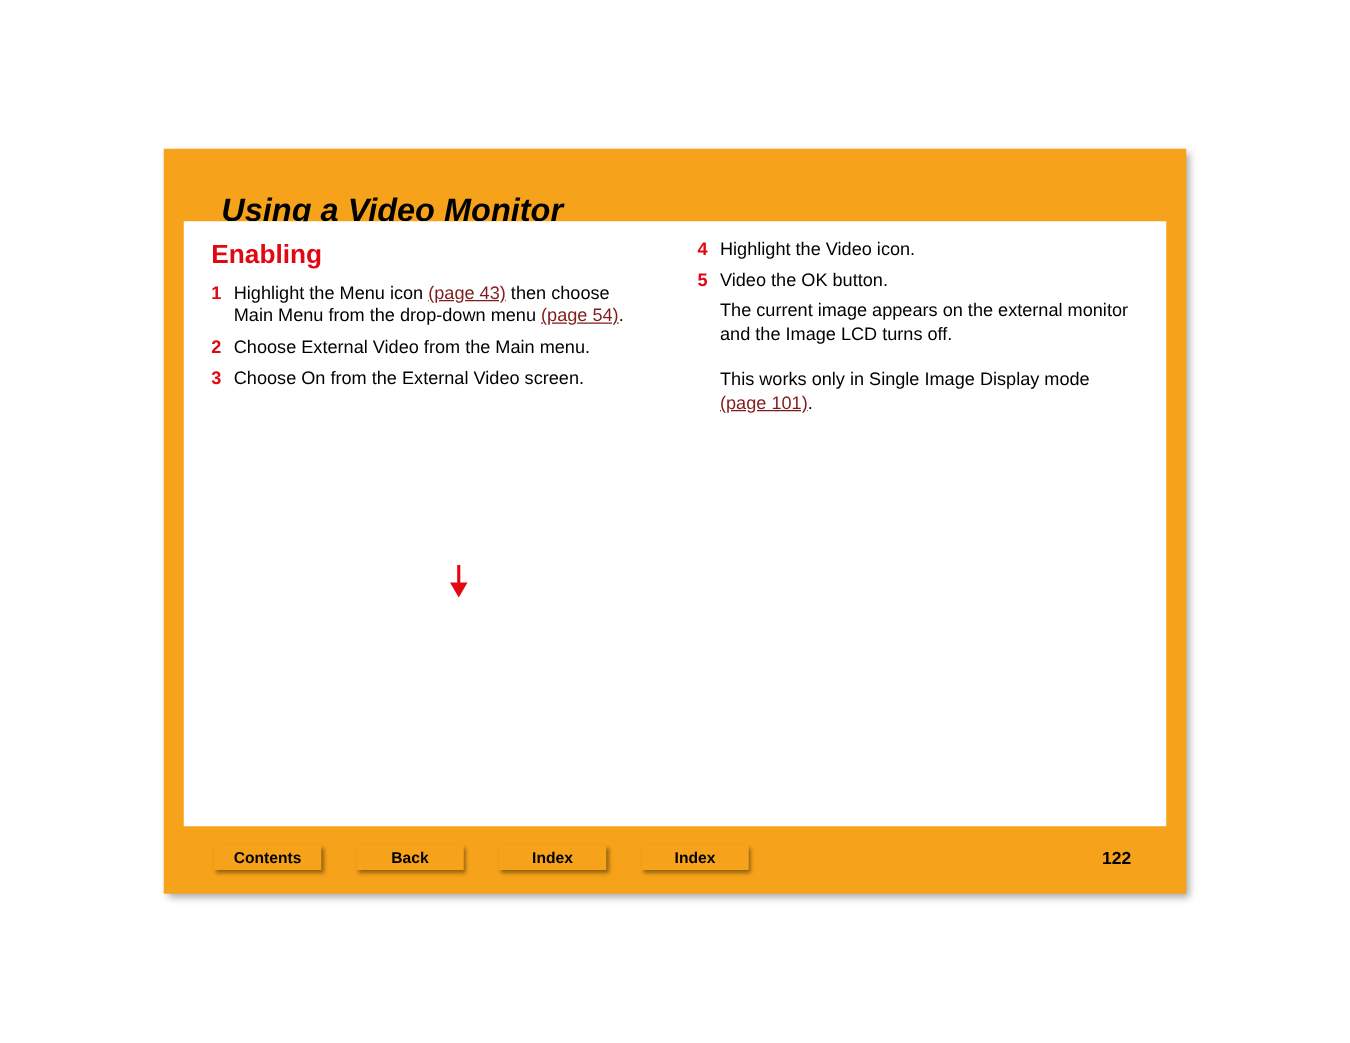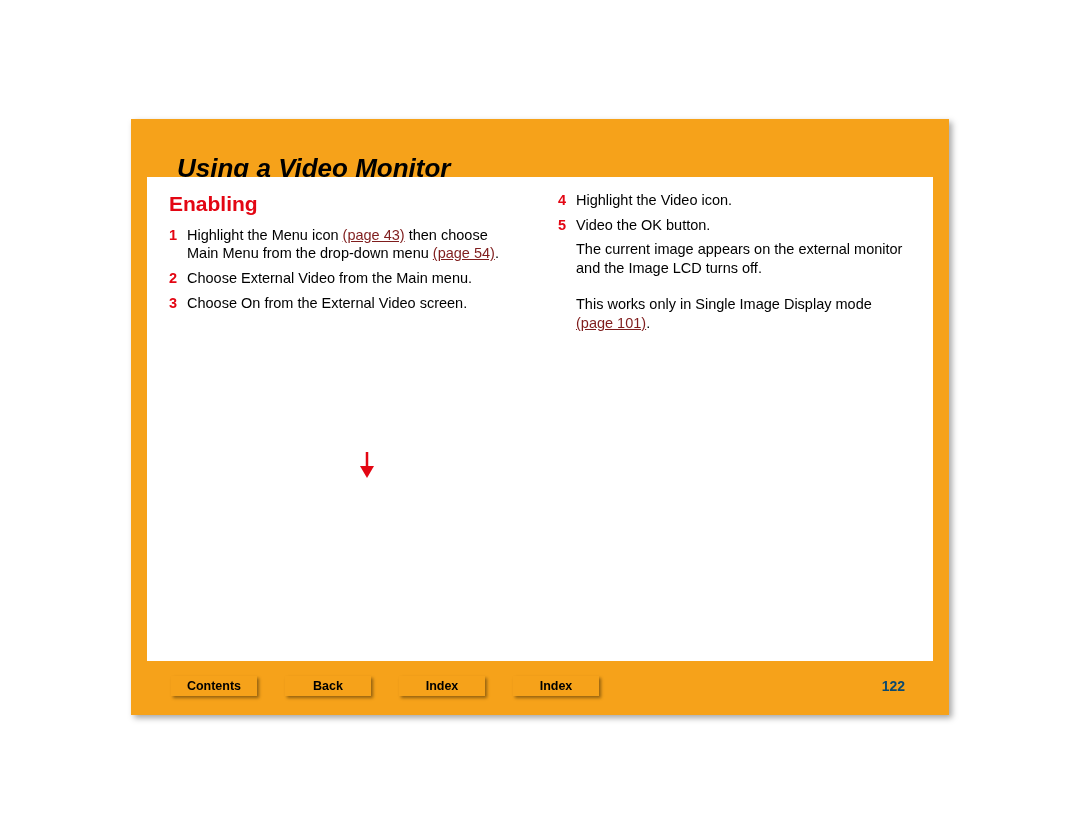--- a/index.html
+++ b/index.html
@@ -114,21 +114,21 @@
     justify-content: center;
     margin-right: 28px;
     cursor: pointer;
   }
   .nav-btn:first-child { margin-left: 24px; }
   .page-num {
     margin-left: auto;
     margin-right: 28px;
     font-weight: bold;
     font-size: 14px;
-    color: #0c4a6e;
+    color: #000000;
     text-align: right;
   }
 </style>
 </head>
 <body>
 
 <div class="page-frame">
   <div class="title-area">
     <h1>Using a Video Monitor</h1>
   </div>

